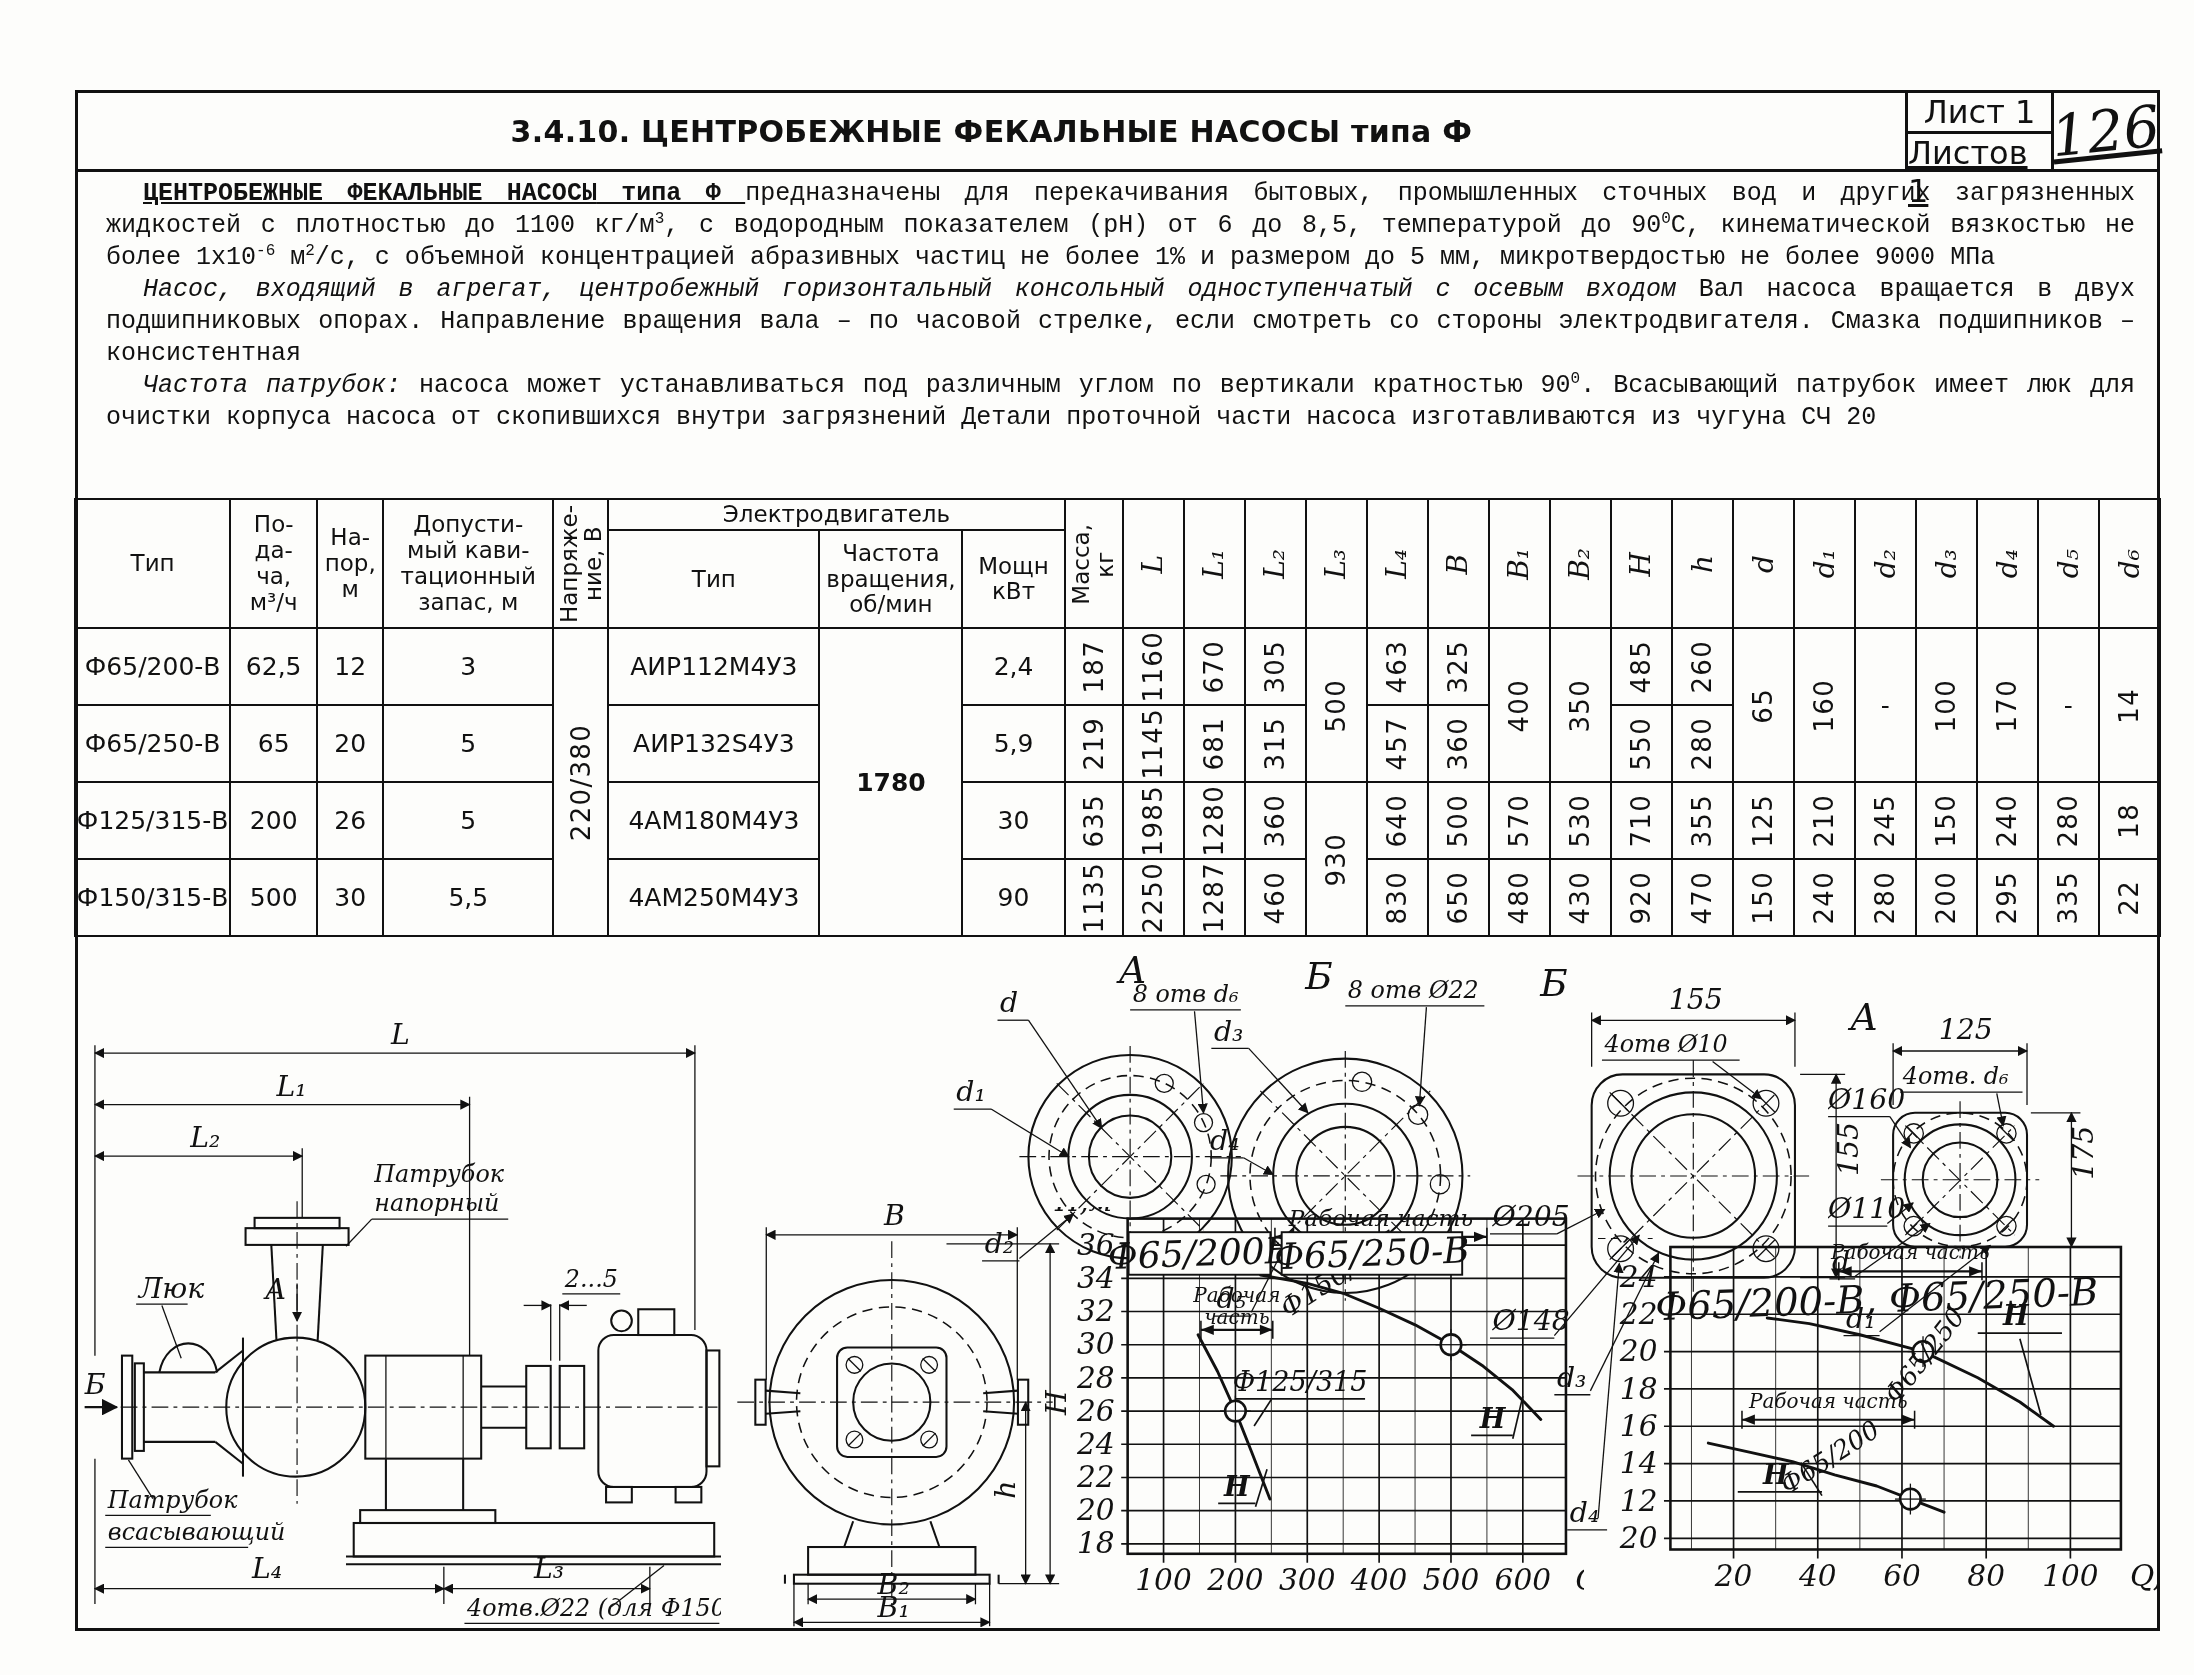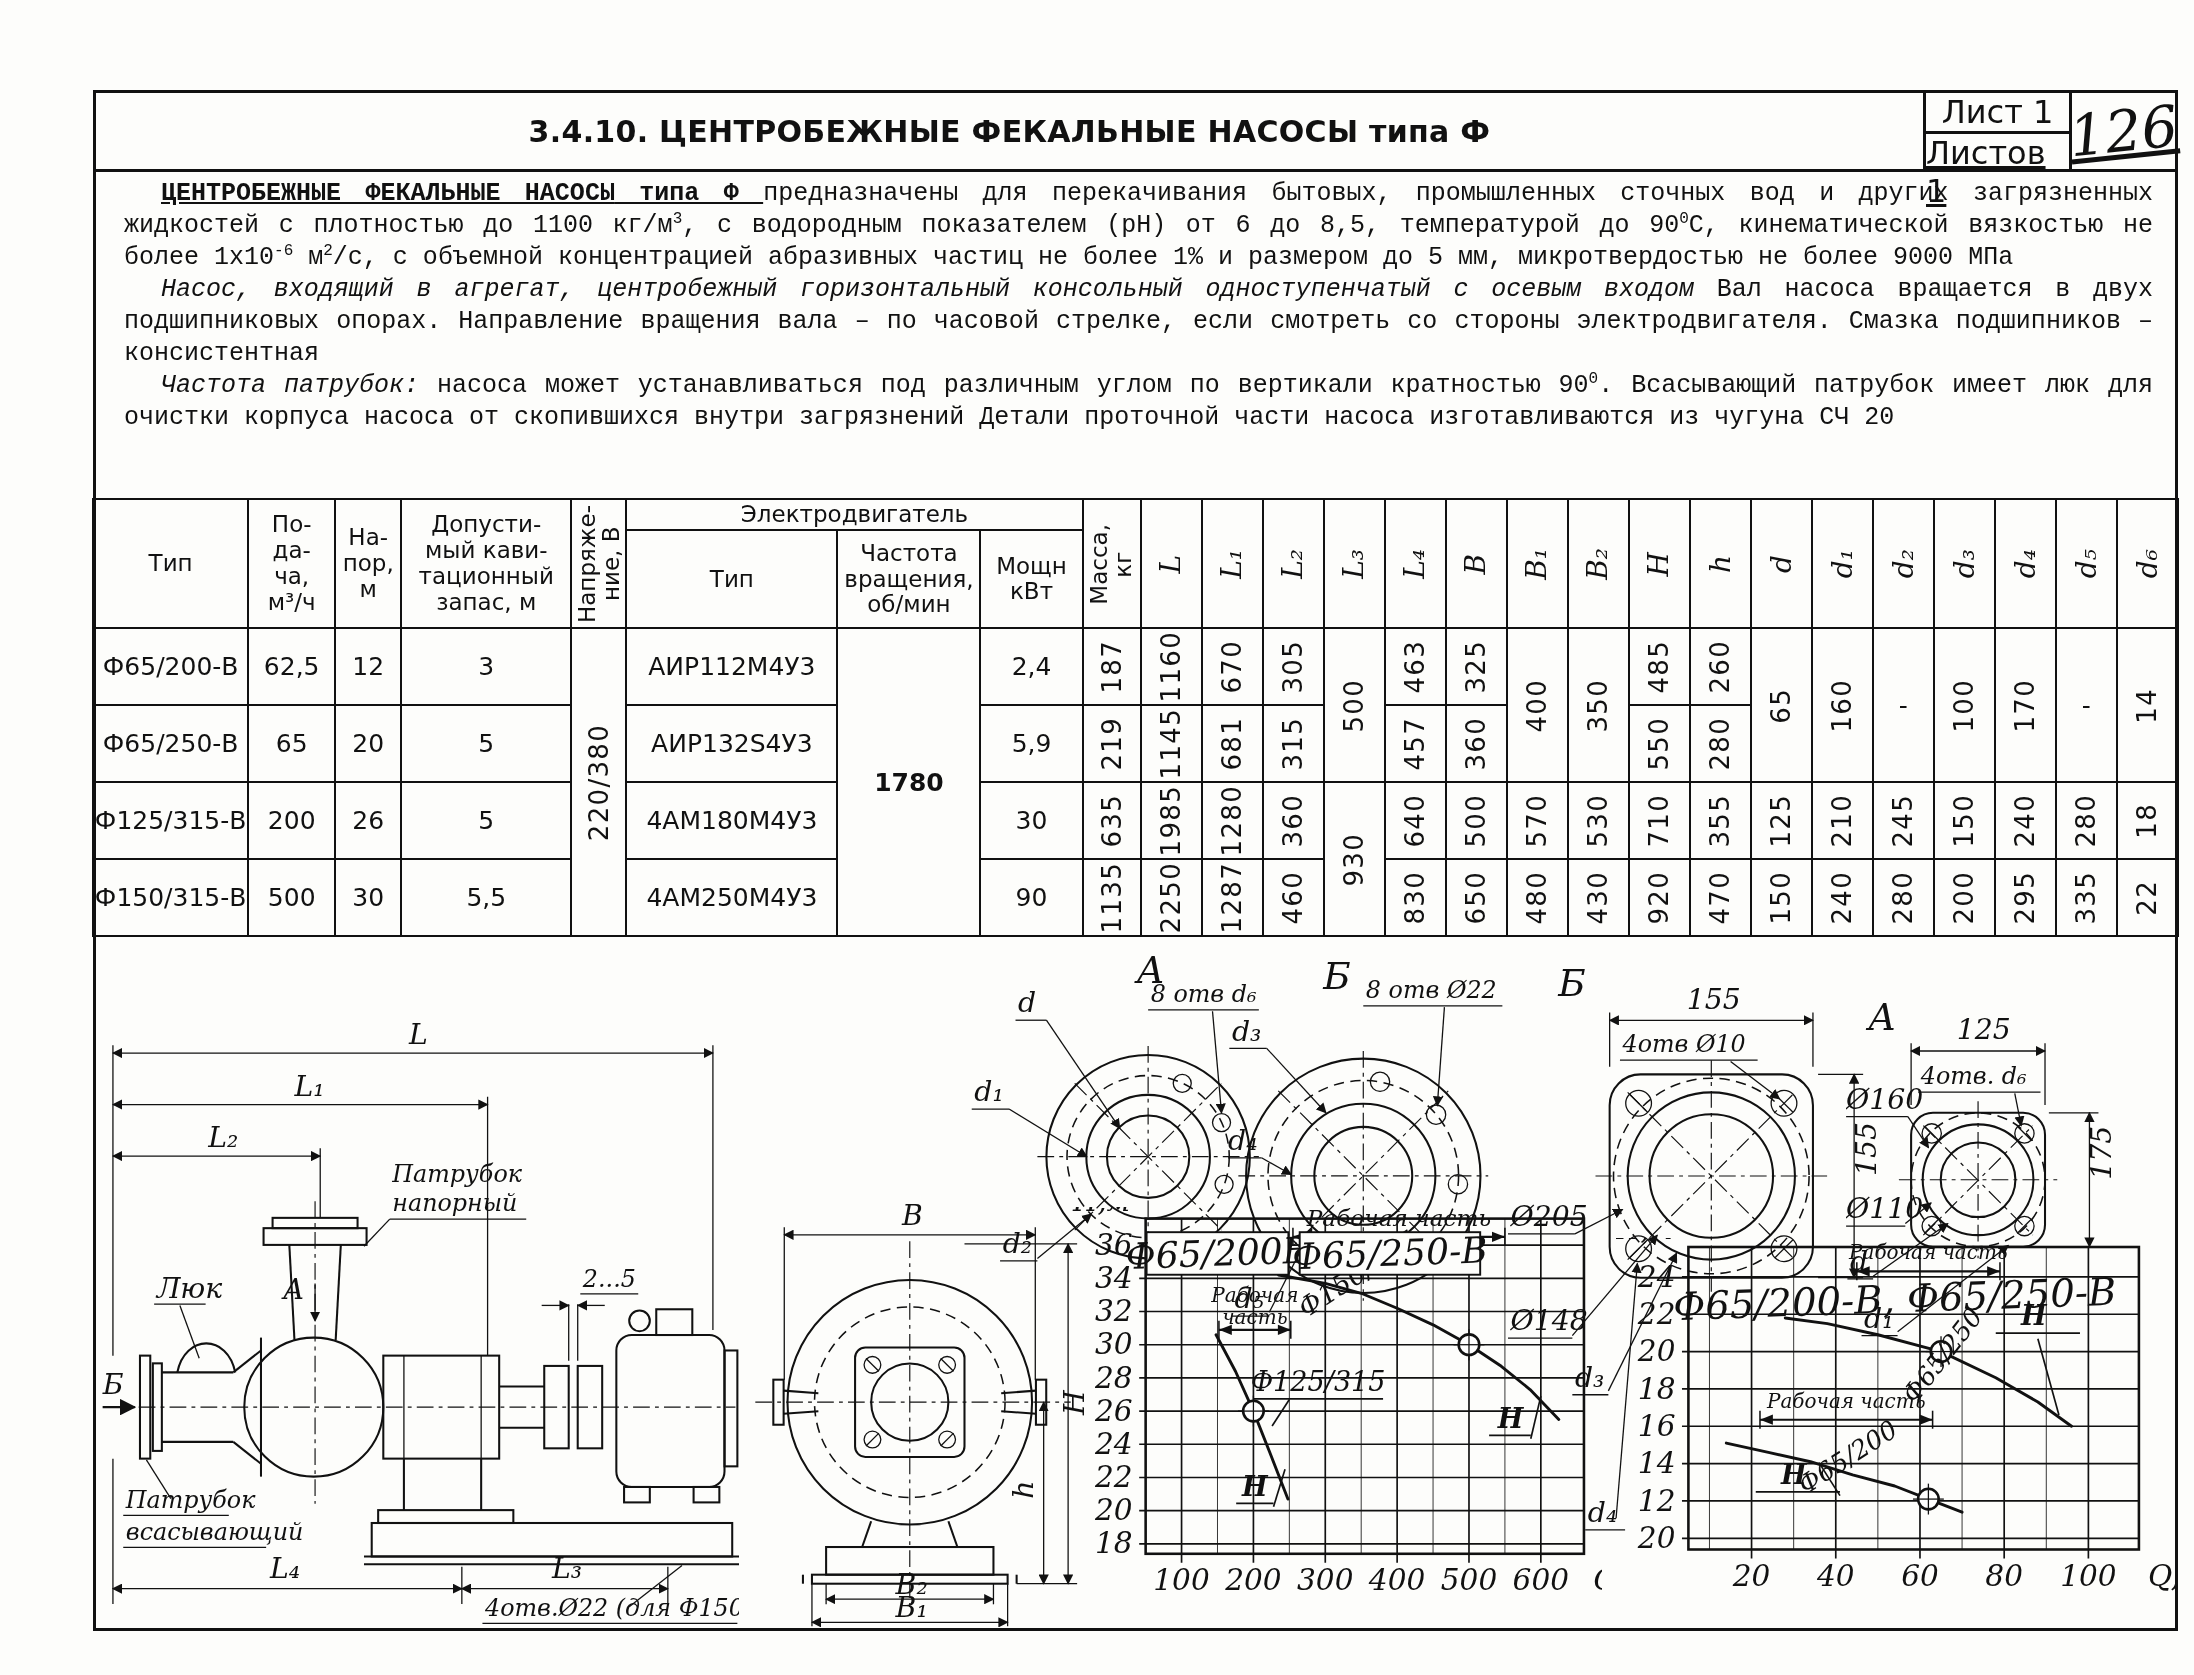--- a/index.html
+++ b/index.html
@@ -1,18 +1,18 @@
 <!DOCTYPE html>
 <html style="font-size:10.3px"><head>
 <meta charset="utf-8">
 <style>
   html,body{margin:0;padding:0;background:#e8e8e4;}
   #page{position:relative;width:2194px;height:1675px;background:#fdfdfb;color:#111;
         font-family:"DejaVu Sans",sans-serif;overflow:hidden;}
-  #frame{position:absolute;left:75px;top:90px;width:2079px;height:1535px;border:3.9px solid #111;margin-left:18px;}
+  #frame{position:absolute;left:75px;top:90px;width:2079px;height:1535px;border:3.9px solid #111;}
   
   #titlebar{display:flex;height:76px;border-bottom:3.2px solid #111;}
   .title-area{flex:1;display:flex;align-items:center;justify-content:center;}
   .doc-title{font-size:30px;font-weight:bold;letter-spacing:0.3px;}
   .sheetbox{width:143px;border-left:3.2px solid #111;display:flex;flex-direction:column;}
   .sheetcell{flex:1;display:flex;align-items:center;justify-content:center;font-size:32px;}
   .sheetcell+.sheetcell{border-top:3.2px solid #111;text-decoration:underline;}
   .pagenum{width:103px;border-left:3.2px solid #111;display:flex;align-items:center;justify-content:center;}
   .pagenum span{font-family:"DejaVu Serif",serif;font-style:italic;font-size:57px;
         text-decoration:underline;transform:rotate(-6deg);}

